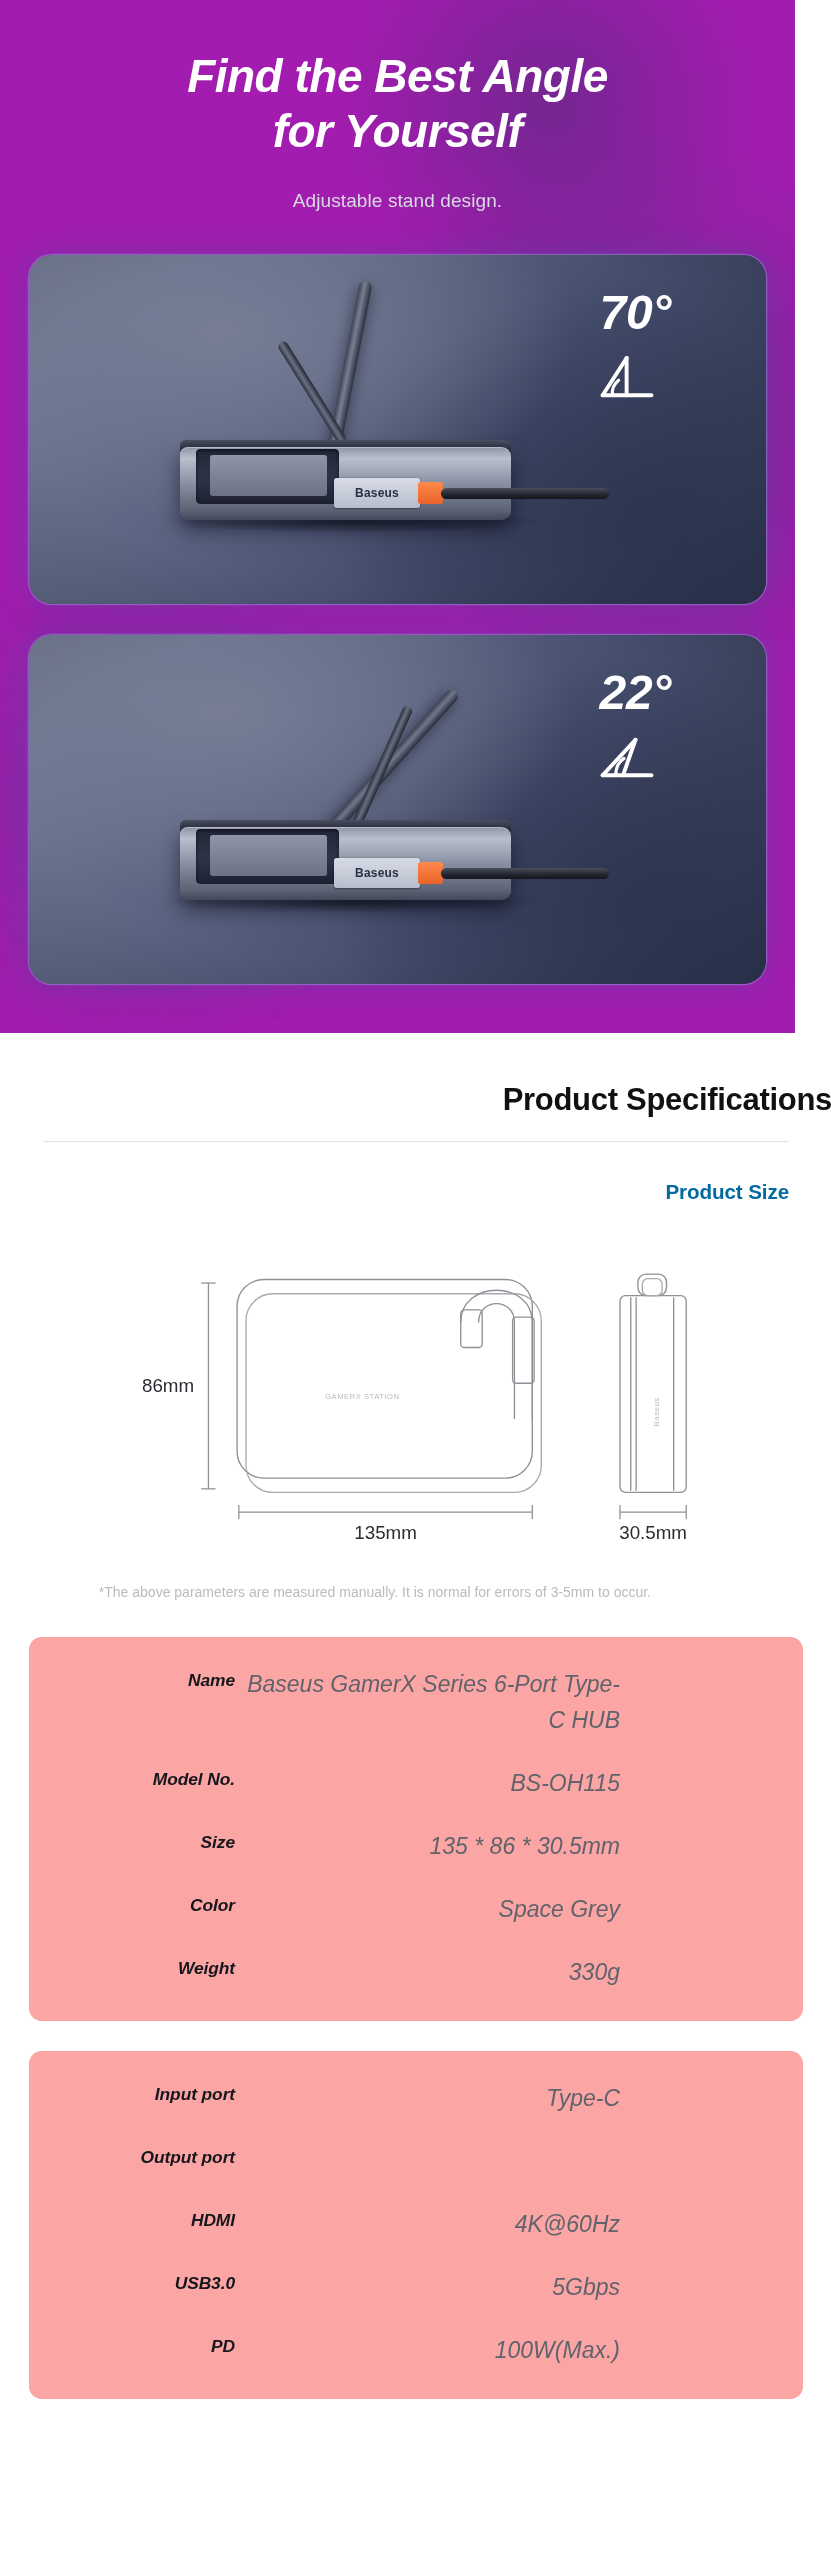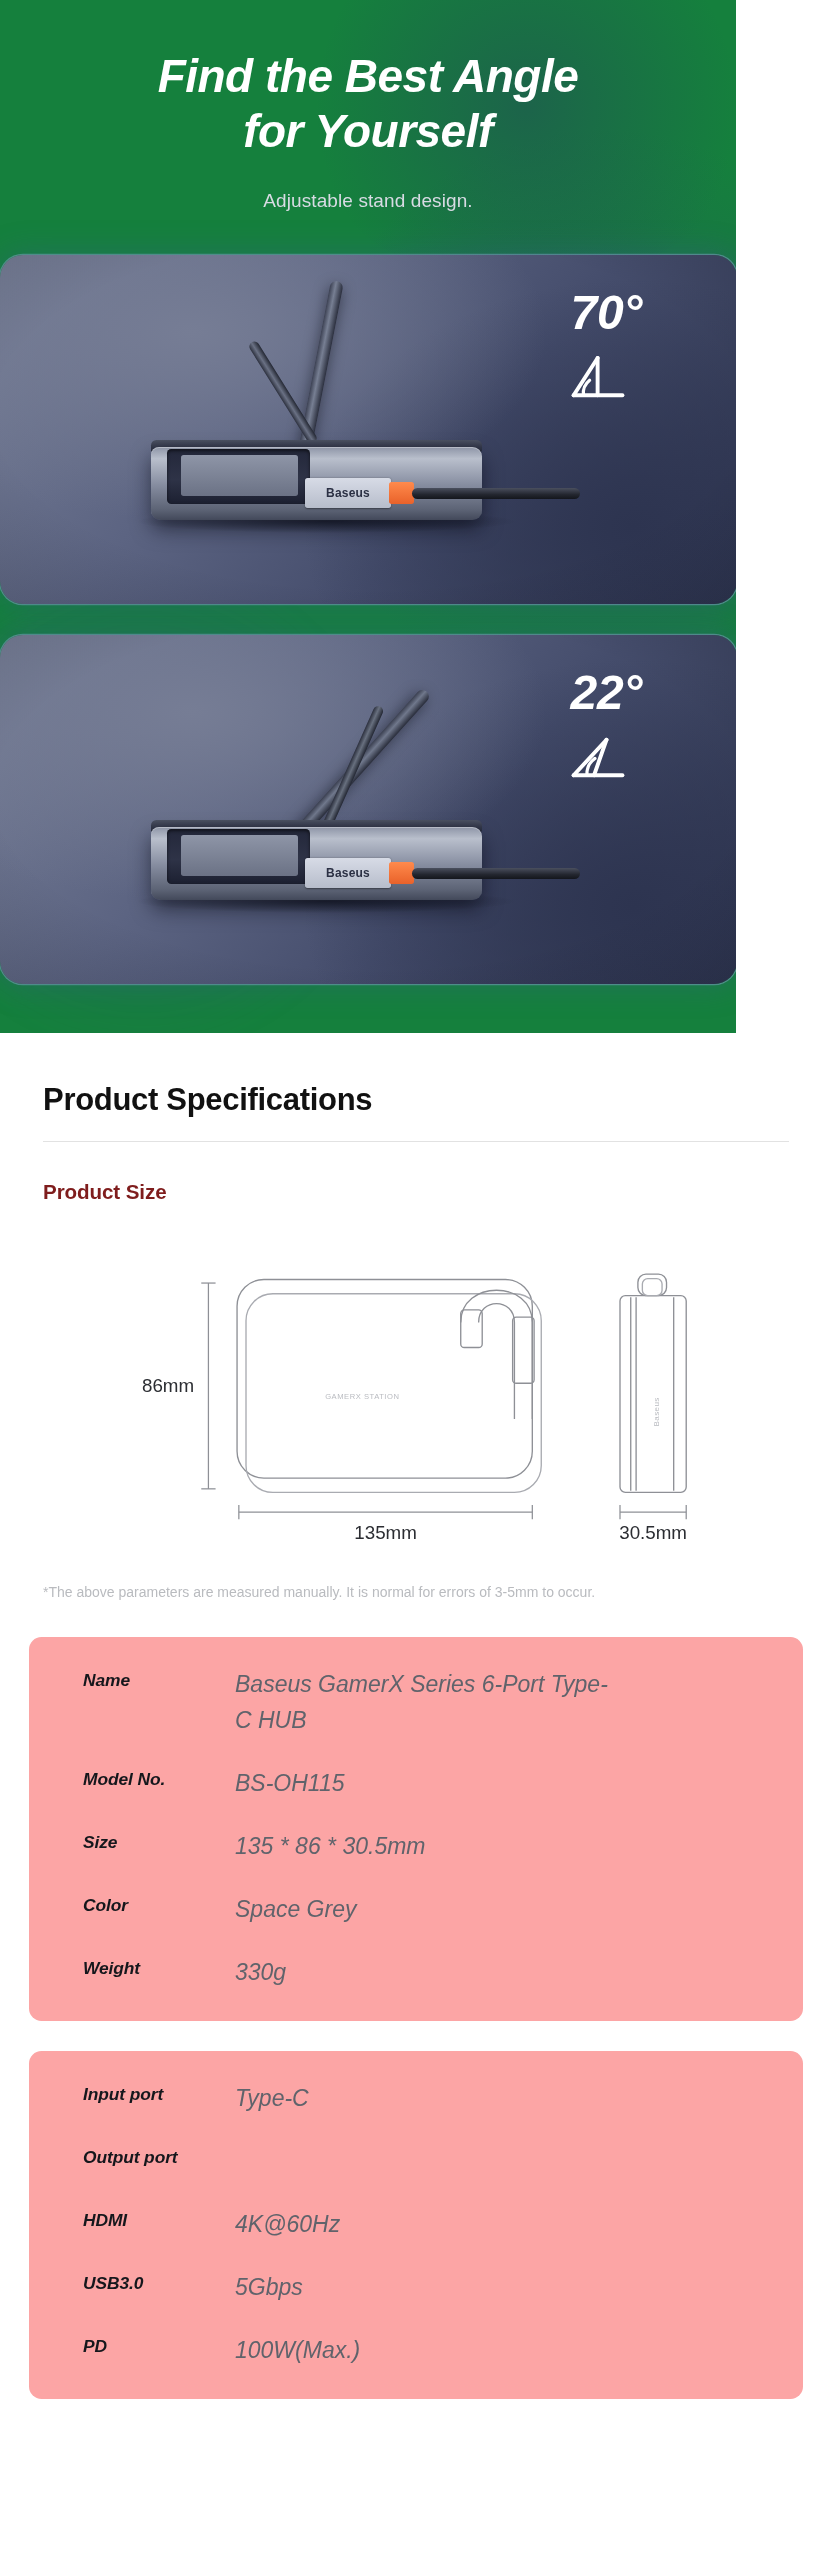--- a/index.html
+++ b/index.html
@@ -14,28 +14,28 @@
 
   .page {
     width: 832px;
     position: relative;
     overflow: hidden;
   }
 
   
   .hero {
     position: relative;
-    width: 736px;
+    width: 795px;
     height: 1033px;
     background:
       radial-gradient(ellipse 626px 376px at 74% 8%, #1d2742 0%, rgba(14,19,34,0) 62%),
       radial-gradient(ellipse 555px 447px at 12% 62%, #0d1222 0%, rgba(5,7,13,0) 65%),
       radial-gradient(ellipse 805px 626px at 85% 72%, #171f36 0%, rgba(8,11,20,0) 64%),
       linear-gradient(160deg, #05070c 0%, #0b1córner 0%, #0a0e19 42%, #05070c 100%);
-    background-color: #15803d;
+    background-color: #a21caf;
     overflow: hidden;
   }
   .hero-glow-a {
     position: absolute;
     left: -107px; top: 555px;
     width: 501px; height: 501px;
     border-radius: 50%;
     background: radial-gradient(circle, rgba(58,78,130,0.30) 0%, rgba(20,27,48,0) 70%);
     filter: blur(9px);
     pointer-events: none;
@@ -229,37 +229,38 @@
     width: 376px; height: 23px;
     border-radius: 50%;
     background: radial-gradient(ellipse, rgba(6,8,16,0.55) 0%, rgba(6,8,16,0) 72%);
   }
 
   
   .specs {
     width: 832px;
     background: #ffffff;
     padding: 49px 0 54px;
+    text-align: right;
   }
   .specs-title {
     margin: 0 0 0 43px;
     color: #111111;
     font-size: 31px;
     font-weight: 700;
     letter-spacing: -0.3px;
   }
   .specs-divider {
     margin: 23px 43px 0;
     height: 0.9px;
     background: #e2e2e2;
   }
 
   .size-block { position: relative; margin-top: 38px; padding: 0 43px; }
   .size-label {
-    color: #7f1d1d;
+    color: #0369a1;
     font-size: 20.6px;
     font-weight: 700;
     letter-spacing: -0.1px;
   }
   .size-diagram { margin: 19.7px auto 0; display: block; }
 
   .size-note {
     margin: 16px 43px 0 43px;
     color: #b9bbbf;
     font-size: 14px;

